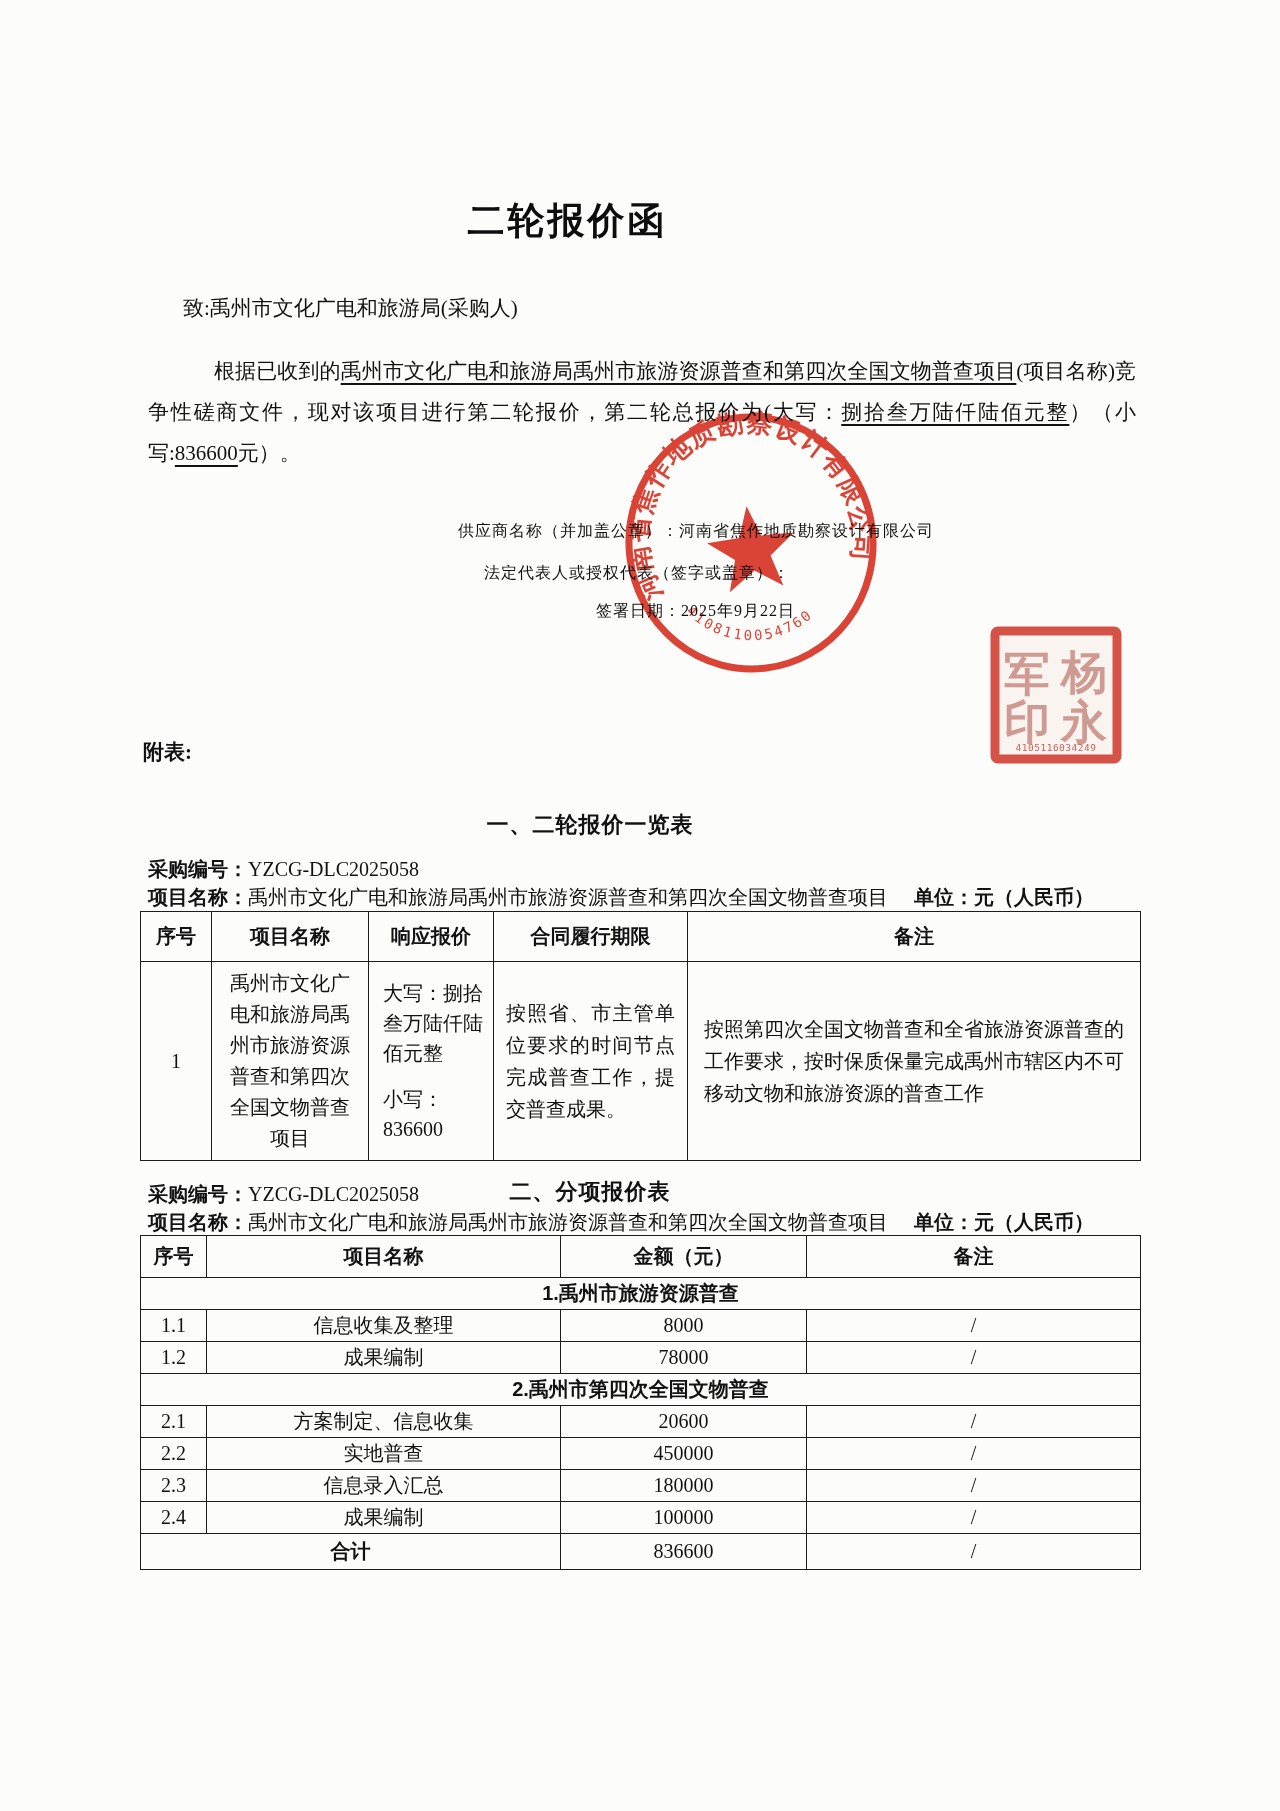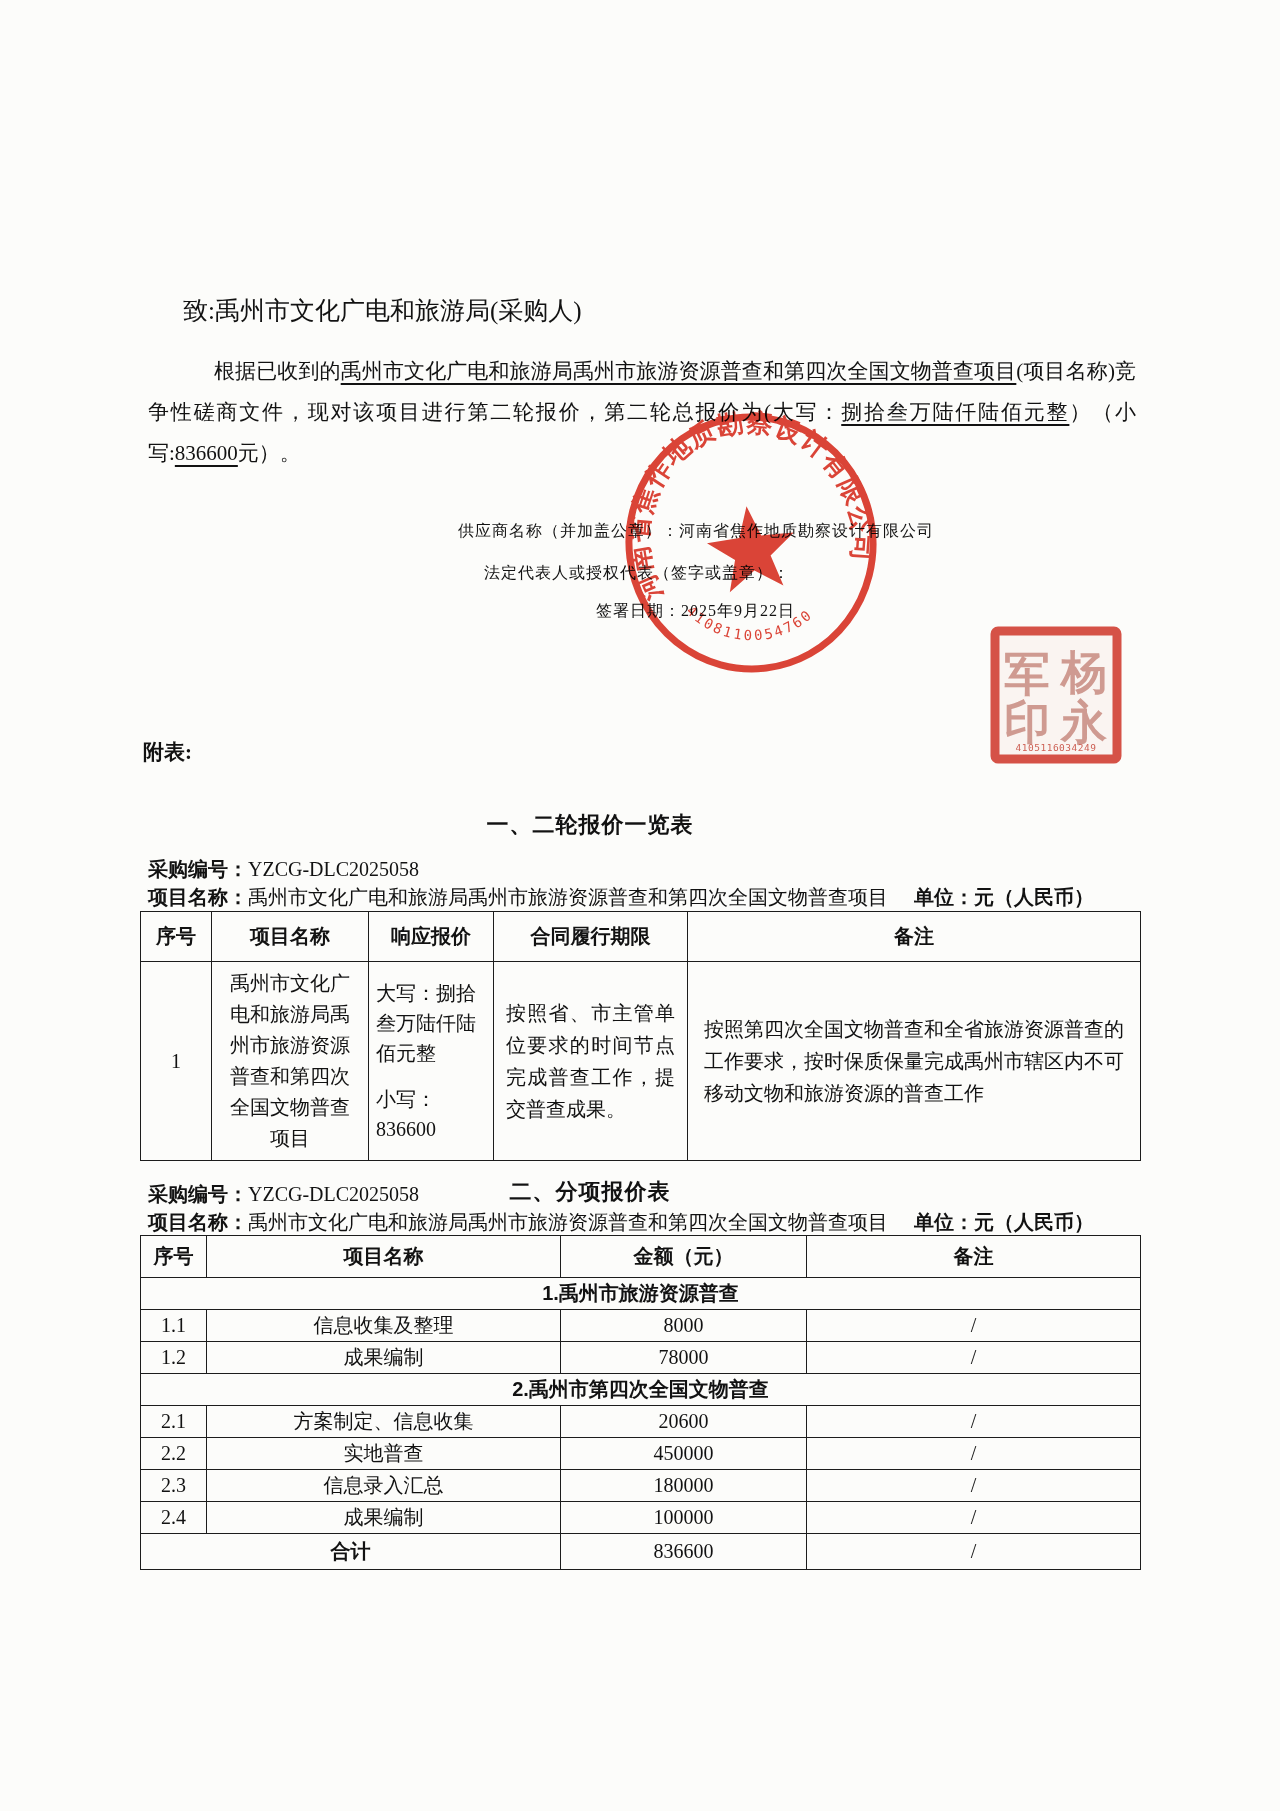--- a/index.html
+++ b/index.html
@@ -8,21 +8,21 @@
     position:relative; width:1280px; height:1811px; overflow:hidden;
     background:#fcfcfa;
     font-family:"Liberation Serif","DejaVu Serif",serif;
     color:#121212;
   }
 
   .doc-title{
     position:absolute; top:196px; left:0; width:1135px; text-align:center;
     font-size:37px; font-weight:700; letter-spacing:3px; color:#0d0d0d;
   }
-  .salutation{ position:absolute; top:294px; left:183px; font-size:25px; }
+  .salutation{ position:absolute; top:294px; left:183px; font-size:21px; }
   .body-par{
     position:absolute; top:351px; left:148px; width:988px;
     font-size:21px; line-height:41px; text-align:justify; text-indent:66px;
   }
   .body-par u, .meta u{
     text-decoration:underline; text-underline-offset:5px; text-decoration-thickness:1.5px;
   }
   .sig-line{ position:absolute; font-size:16px; letter-spacing:1px; }
   .sig-supplier{ top:521px; left:458px; }
   .sig-legal{ top:563px; left:484px; }
@@ -49,21 +49,21 @@
   td,th{ border:1.8px solid #1c1c1c; vertical-align:middle; }
   .t1 td, .t1 th, .t2 td, .t2 th{ font-size:20px; }
   th{
     font-family:"Liberation Sans","DejaVu Sans",sans-serif;
     font-weight:700; font-size:21px; text-align:center;margin-left:29px;
   }
   .t1 .hdr-row{ height:50px; }
   .t1 .data-row{ height:152px; }
   .cell-center{ text-align:center; }
   .cell-name{ text-align:center; line-height:1.55; padding:6px 10px; }
-  .cell-quote{ padding:10px 8px 10px 7px; line-height:1.5; }
+  .cell-quote{ padding:10px 8px 10px 14px; line-height:1.5; }
   .cell-quote .q2{ margin-top:16px; }
   .cell-period{ padding:10px 12px; line-height:1.6; text-align:justify; }
   .cell-remark{ padding:10px 16px; line-height:1.6; text-align:justify; }
 
   .t2 tr{ height:32px; }
   .t2 .hdr-row{ height:42px; }
   .t2 .sec-row{ height:32px; }
   .t2 .total-row{ height:36px; }
   .t2 td{ text-align:center; }
   .sec-cell{
@@ -78,20 +78,21 @@
 
   .stamp{ position:absolute; mix-blend-mode:multiply; }
   .company-seal{ left:620px; top:410px; opacity:.88; transform:rotate(-7deg); }
   .personal-seal{ left:988px; top:624px; opacity:.93; }
 </style>
 </head>
 <body>
 
 <div class="page">
 
+  <div class="doc-title">二轮报价函</div>
 
   <div class="salutation">致:禹州市文化广电和旅游局(采购人)</div>
 
   <p class="body-par"><span>根据已收到的</span><u>禹州市文化广电和旅游局禹州市旅游资源普查和第四次全国文物普查项目</u><span>(项目名称)竞争性磋商文件，现对该项目进行第二轮报价，第二轮总报价为(大写：</span><u>捌拾叁万陆仟陆佰元整</u><span>）（小写:</span><u>836600</u><span>元）。</span></p>
 
   <div class="sig-line sig-supplier"><span>供应商名称（并加盖公章）：</span><span>河南省焦作地质勘察设计有限公司</span></div>
 
   <div class="sig-line sig-legal">法定代表人或授权代表（签字或盖章）：</div>
 
   <div class="sig-line sig-date"><span>签署日期：</span><span>2025年9月22日</span></div>

